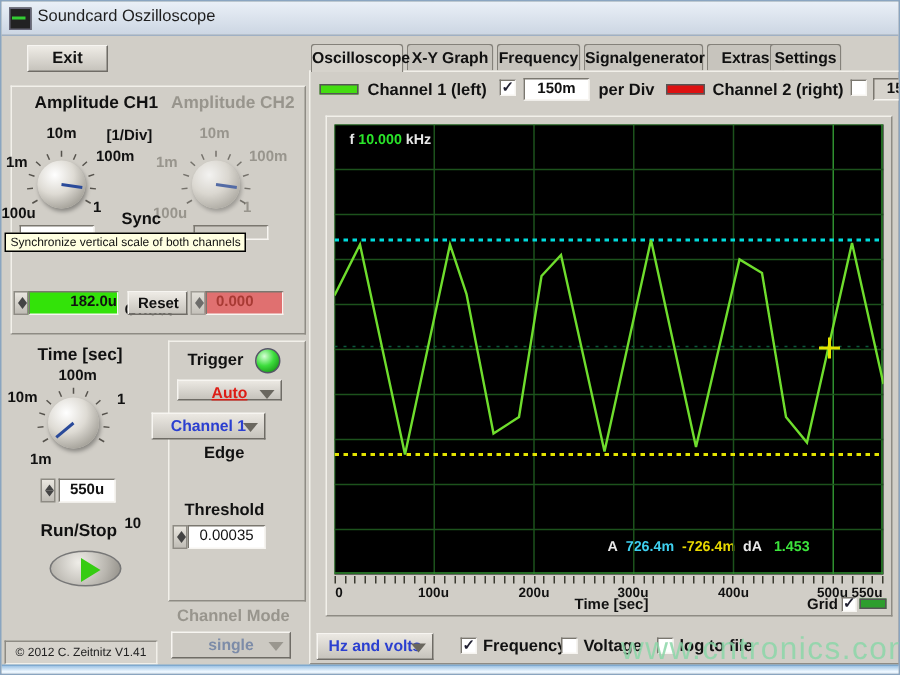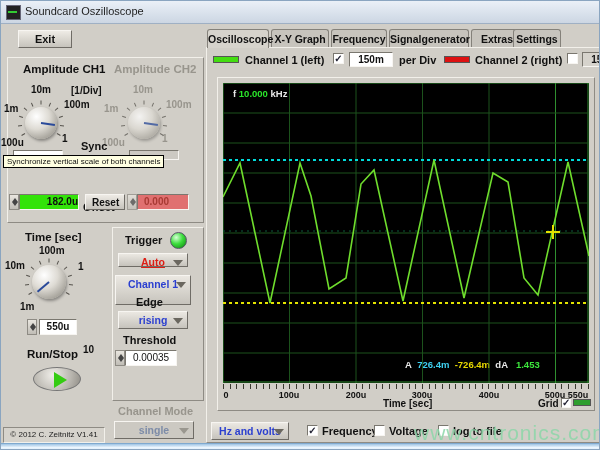--- a/index.html
+++ b/index.html
@@ -188,27 +188,24 @@
   <div class="runstop">
       <i></i>
     </div>
 
   <div class="gbox" style="left:111px;top:226px;width:92px;height:174px;"></div>
   <span class="lbl" style="left:124px;top:233px;">Trigger</span>
   <div class="led" style="left:169px;top:231px;"></div>
   <div class="dd red" style="left:117px;top:252px;width:70px;height:14px;text-decoration:underline;">
     <span>Auto</span><span class="arr"></span>
   </div>
-  <div class="dd blue" style="left:114px;top:274px;width:76px;height:30px;">
+  <div class="dd blue" style="left:100px;top:274px;width:76px;height:18px;">
     <span>Channel 1</span><span class="arr"></span>
   </div>
   <span class="lbl" style="left:135px;top:295px;">Edge</span>
-  <div class="dd blue" style="left:117px;top:310px;width:70px;height:18px;">
-    <span>rising</span><span class="arr"></span>
-  </div>
   <span class="lbl" style="left:122px;top:333px;">Threshold</span>
   <div class="spin" style="left:114px;top:349px;height:16px;">
       <i class="up"></i>
       <i class="dn"></i>
     </div>
   <div class="field" style="left:124px;top:349px;width:52px;height:16px;font-weight:normal;">0.00035</div>
 
   <span class="lbl dis" style="left:117px;top:404px;">Channel Mode</span>
   <div class="dd off" style="left:113px;top:420px;width:80px;height:18px;">
     <span>single</span><span class="arr" style="border-top-color:#9a978f;"></span>

